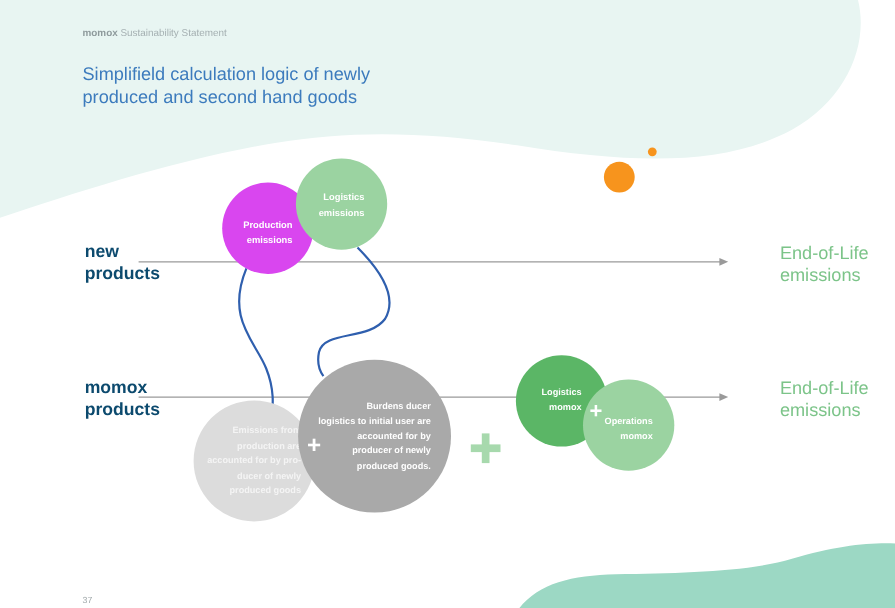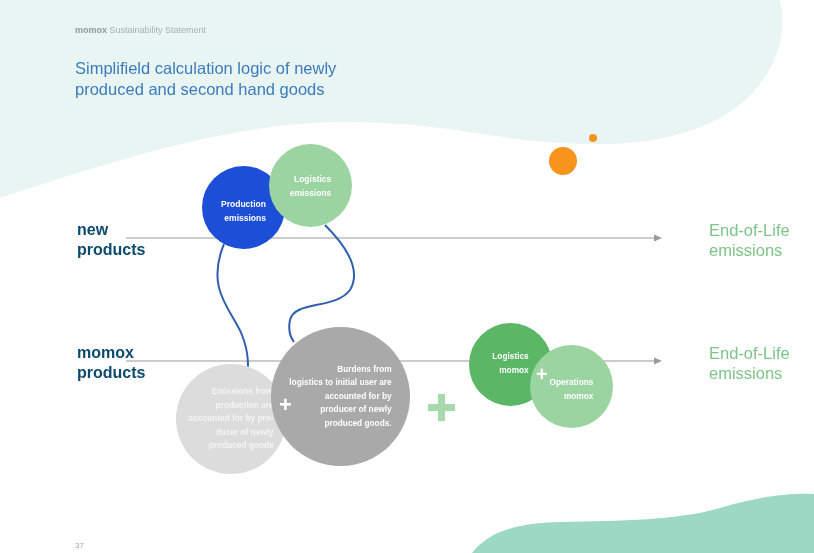--- a/index.html
+++ b/index.html
@@ -5,21 +5,21 @@
   html, body { margin:0; padding:0; }
   body { width:814px; height:553px; position:relative; overflow:hidden; background:#ffffff; font-family:"Liberation Sans", sans-serif; }
   .bg { position:absolute; left:0; top:0; width:814px; height:553px; }
   .abs { position:absolute;margin-left:32px; }
   .header-brand { left:43px; top:25px; font-size:9px; color:#a5b0b2; }
   .header-brand b { color:#8e9a9c; font-weight:bold; }
   .title { left:43px; top:58px; font-size:16.5px; line-height:21px; color:#3c7bbd; width:320px; }
   .row-label { font-size:16px; font-weight:bold; line-height:20px; color:#0c4a6e; }
   .eol { font-size:16.5px; line-height:20px; color:#7cc489; }
   .circle { position:absolute; border-radius:50%; display:flex; align-items:center; justify-content:center; text-align:right; color:#ffffff; font-weight:bold; box-sizing:border-box; }
-  .c-prod { left:202px; top:166px; width:83px; height:83px; background:#1d4ed8; font-size:8.5px; line-height:14px; padding-top:6px; }
+  .c-prod { left:202px; top:166px; width:83px; height:83px; background:#d946ef; font-size:8.5px; line-height:14px; padding-top:6px; }
   .c-log { left:269px; top:144px; width:83px; height:83px; background:#9bd3a1; font-size:8.5px; line-height:14px; }
   .c-emis { left:176px; top:364px; width:110px; height:110px; background:#dcdcdc; font-size:8.3px; line-height:13.5px; color:#f4f4f4; padding:0 6px; }
   .c-burd { left:271px; top:327px; width:139px; height:139px; background:#a9a9a9; font-size:8.3px; line-height:13.5px; padding:0 10px; }
   .c-logm { left:469px; top:323px; width:83px; height:83px; background:#5bb666; font-size:8.3px; line-height:14px; padding-bottom:4px; }
   .c-opm { left:530px; top:345px; width:83px; height:83px; background:#9bd3a1; font-size:8.3px; line-height:14px; padding-top:4px; }
   .plus { position:absolute; color:#ffffff; font-weight:bold; line-height:1; }
   .page-num { left:43px; top:541px; font-size:8px; color:#a0a8aa; }
 </style>
 </head>
 <body>
@@ -76,21 +76,21 @@
   <div>
     <div>Emissions from</div>
     <div>production are</div>
     <div>accounted for by pro-</div>
     <div>ducer of newly</div>
     <div>produced goods</div>
   </div>
 </div>
 <div class="circle c-burd">
   <div>
-    <div>Burdens from</div>
+    <div>Burdens ducer</div>
     <div>logistics to initial user are</div>
     <div>accounted for by</div>
     <div>producer of newly</div>
     <div>produced goods.</div>
   </div>
 </div>
 <div class="plus" style="left:279px; top:394px; font-size:22px;">+</div>
 
 <div class="circle c-prod">
   <div>

